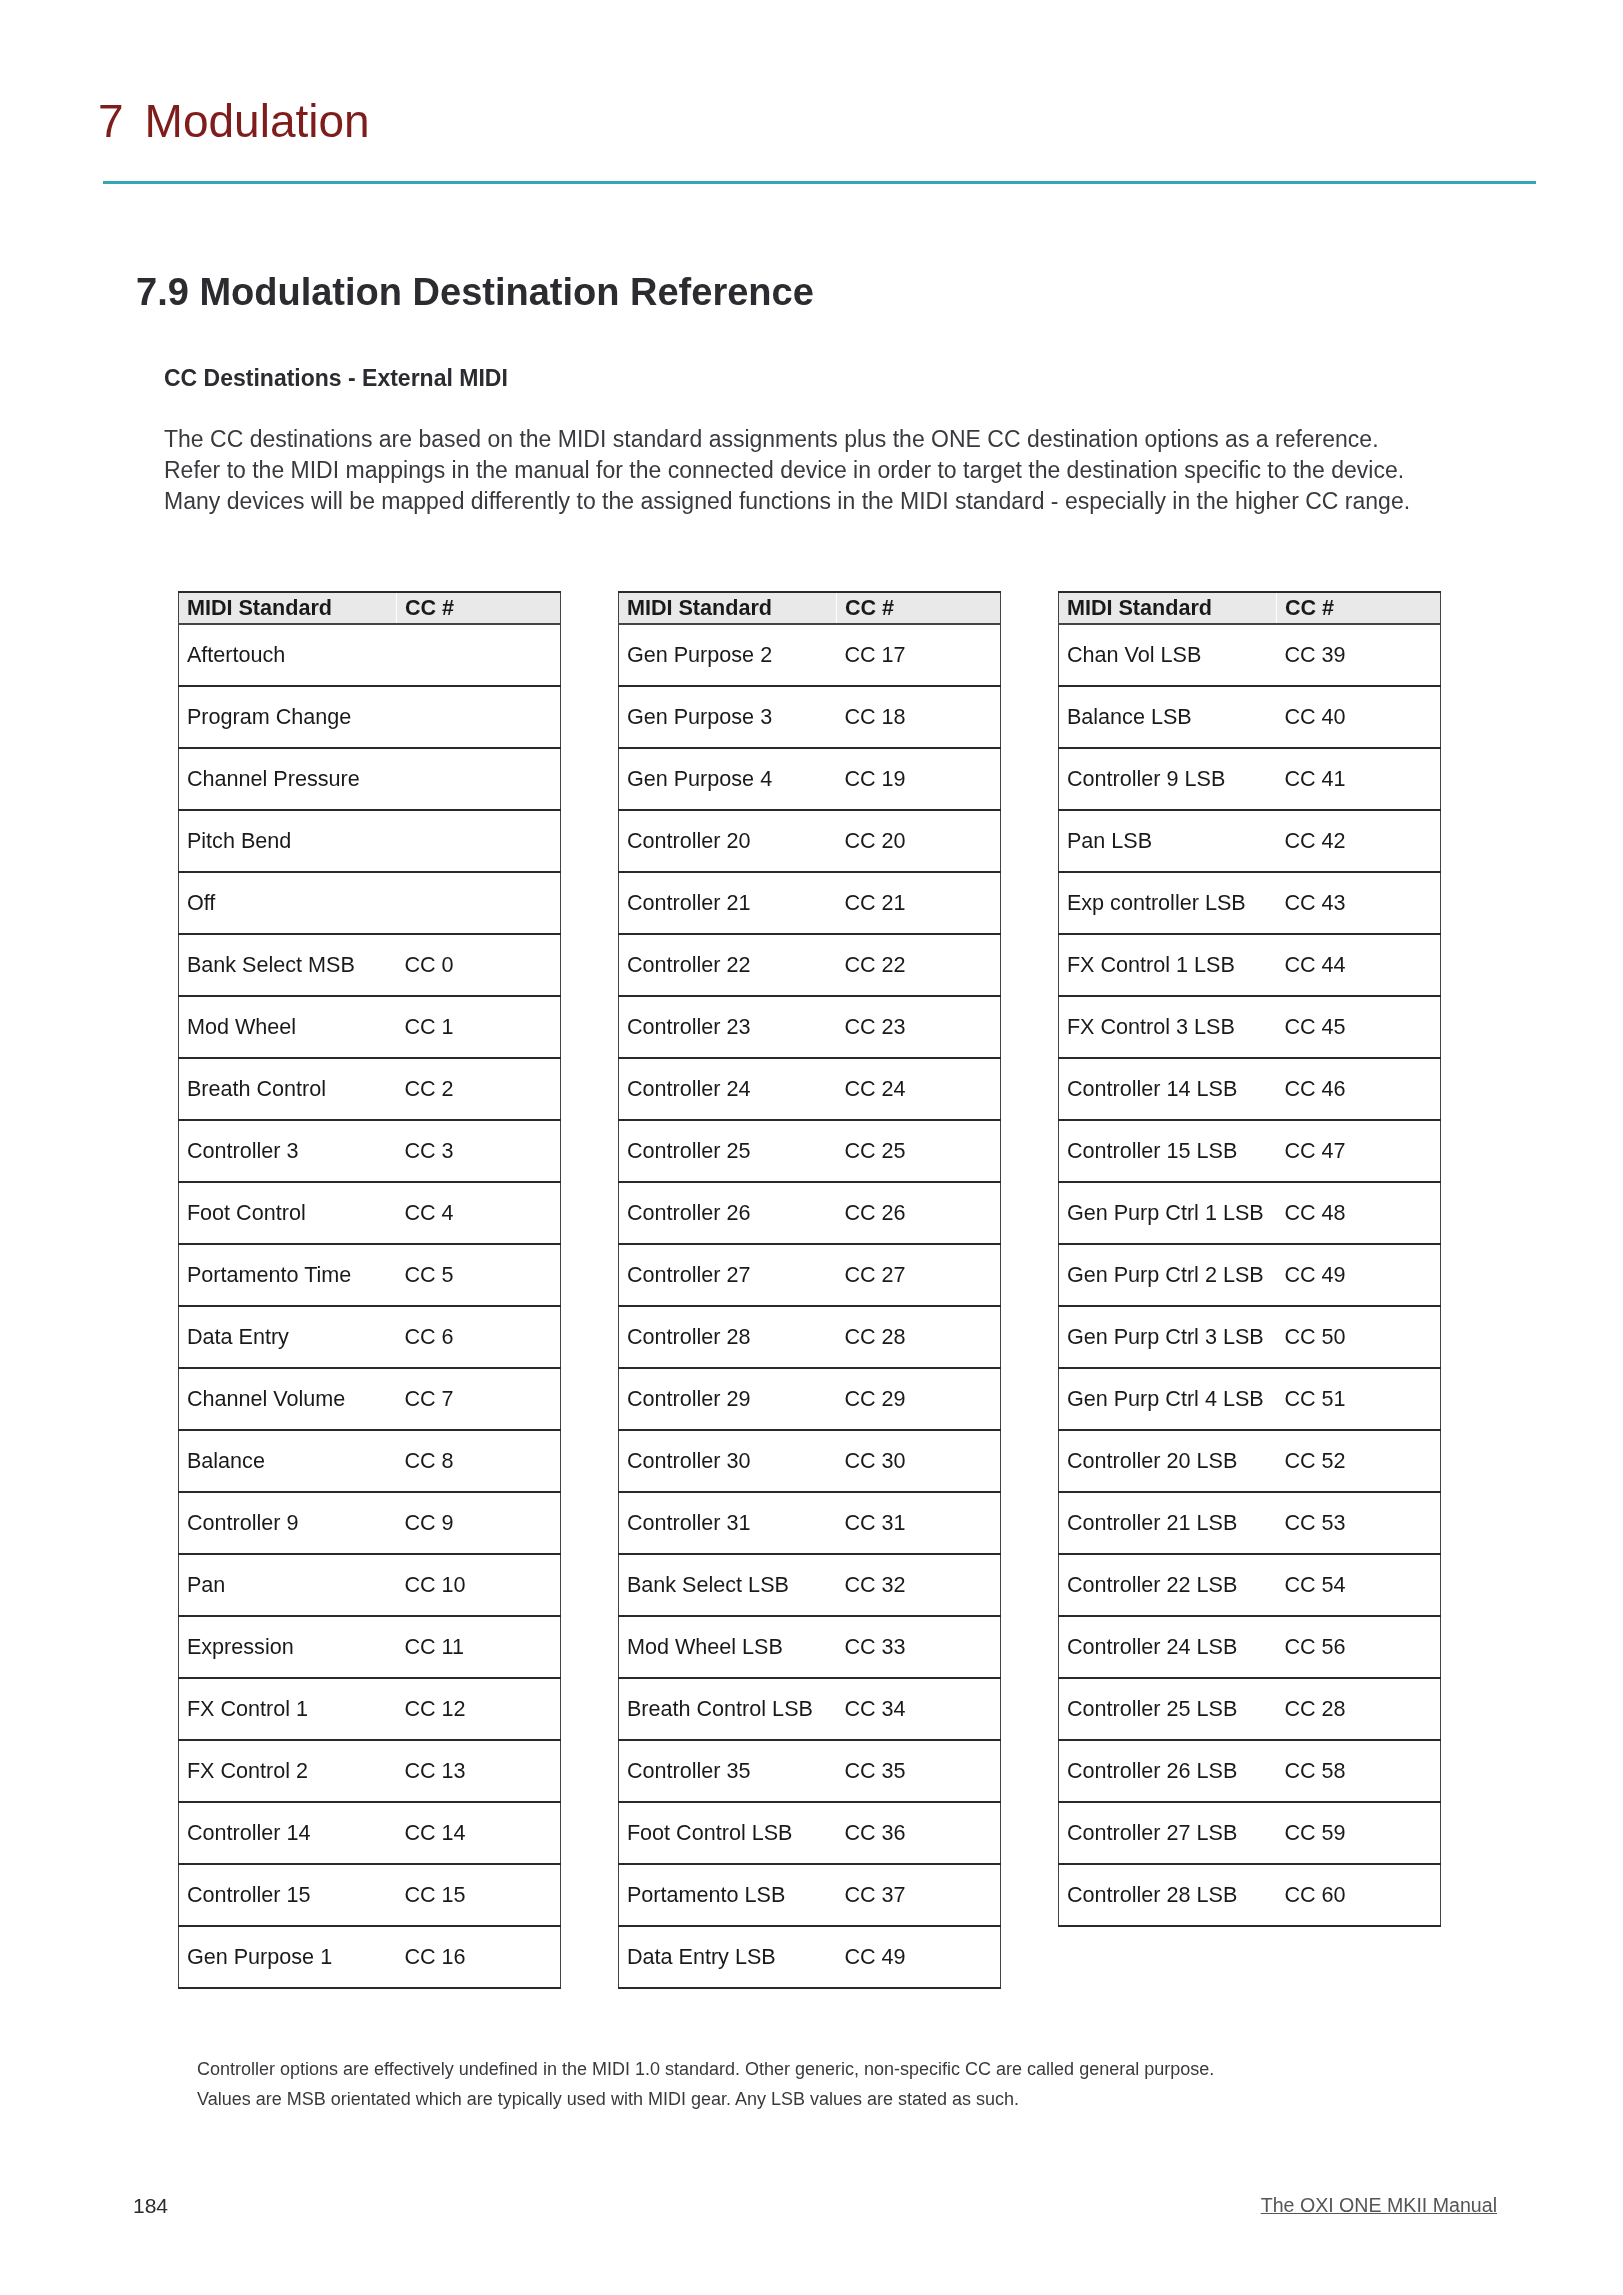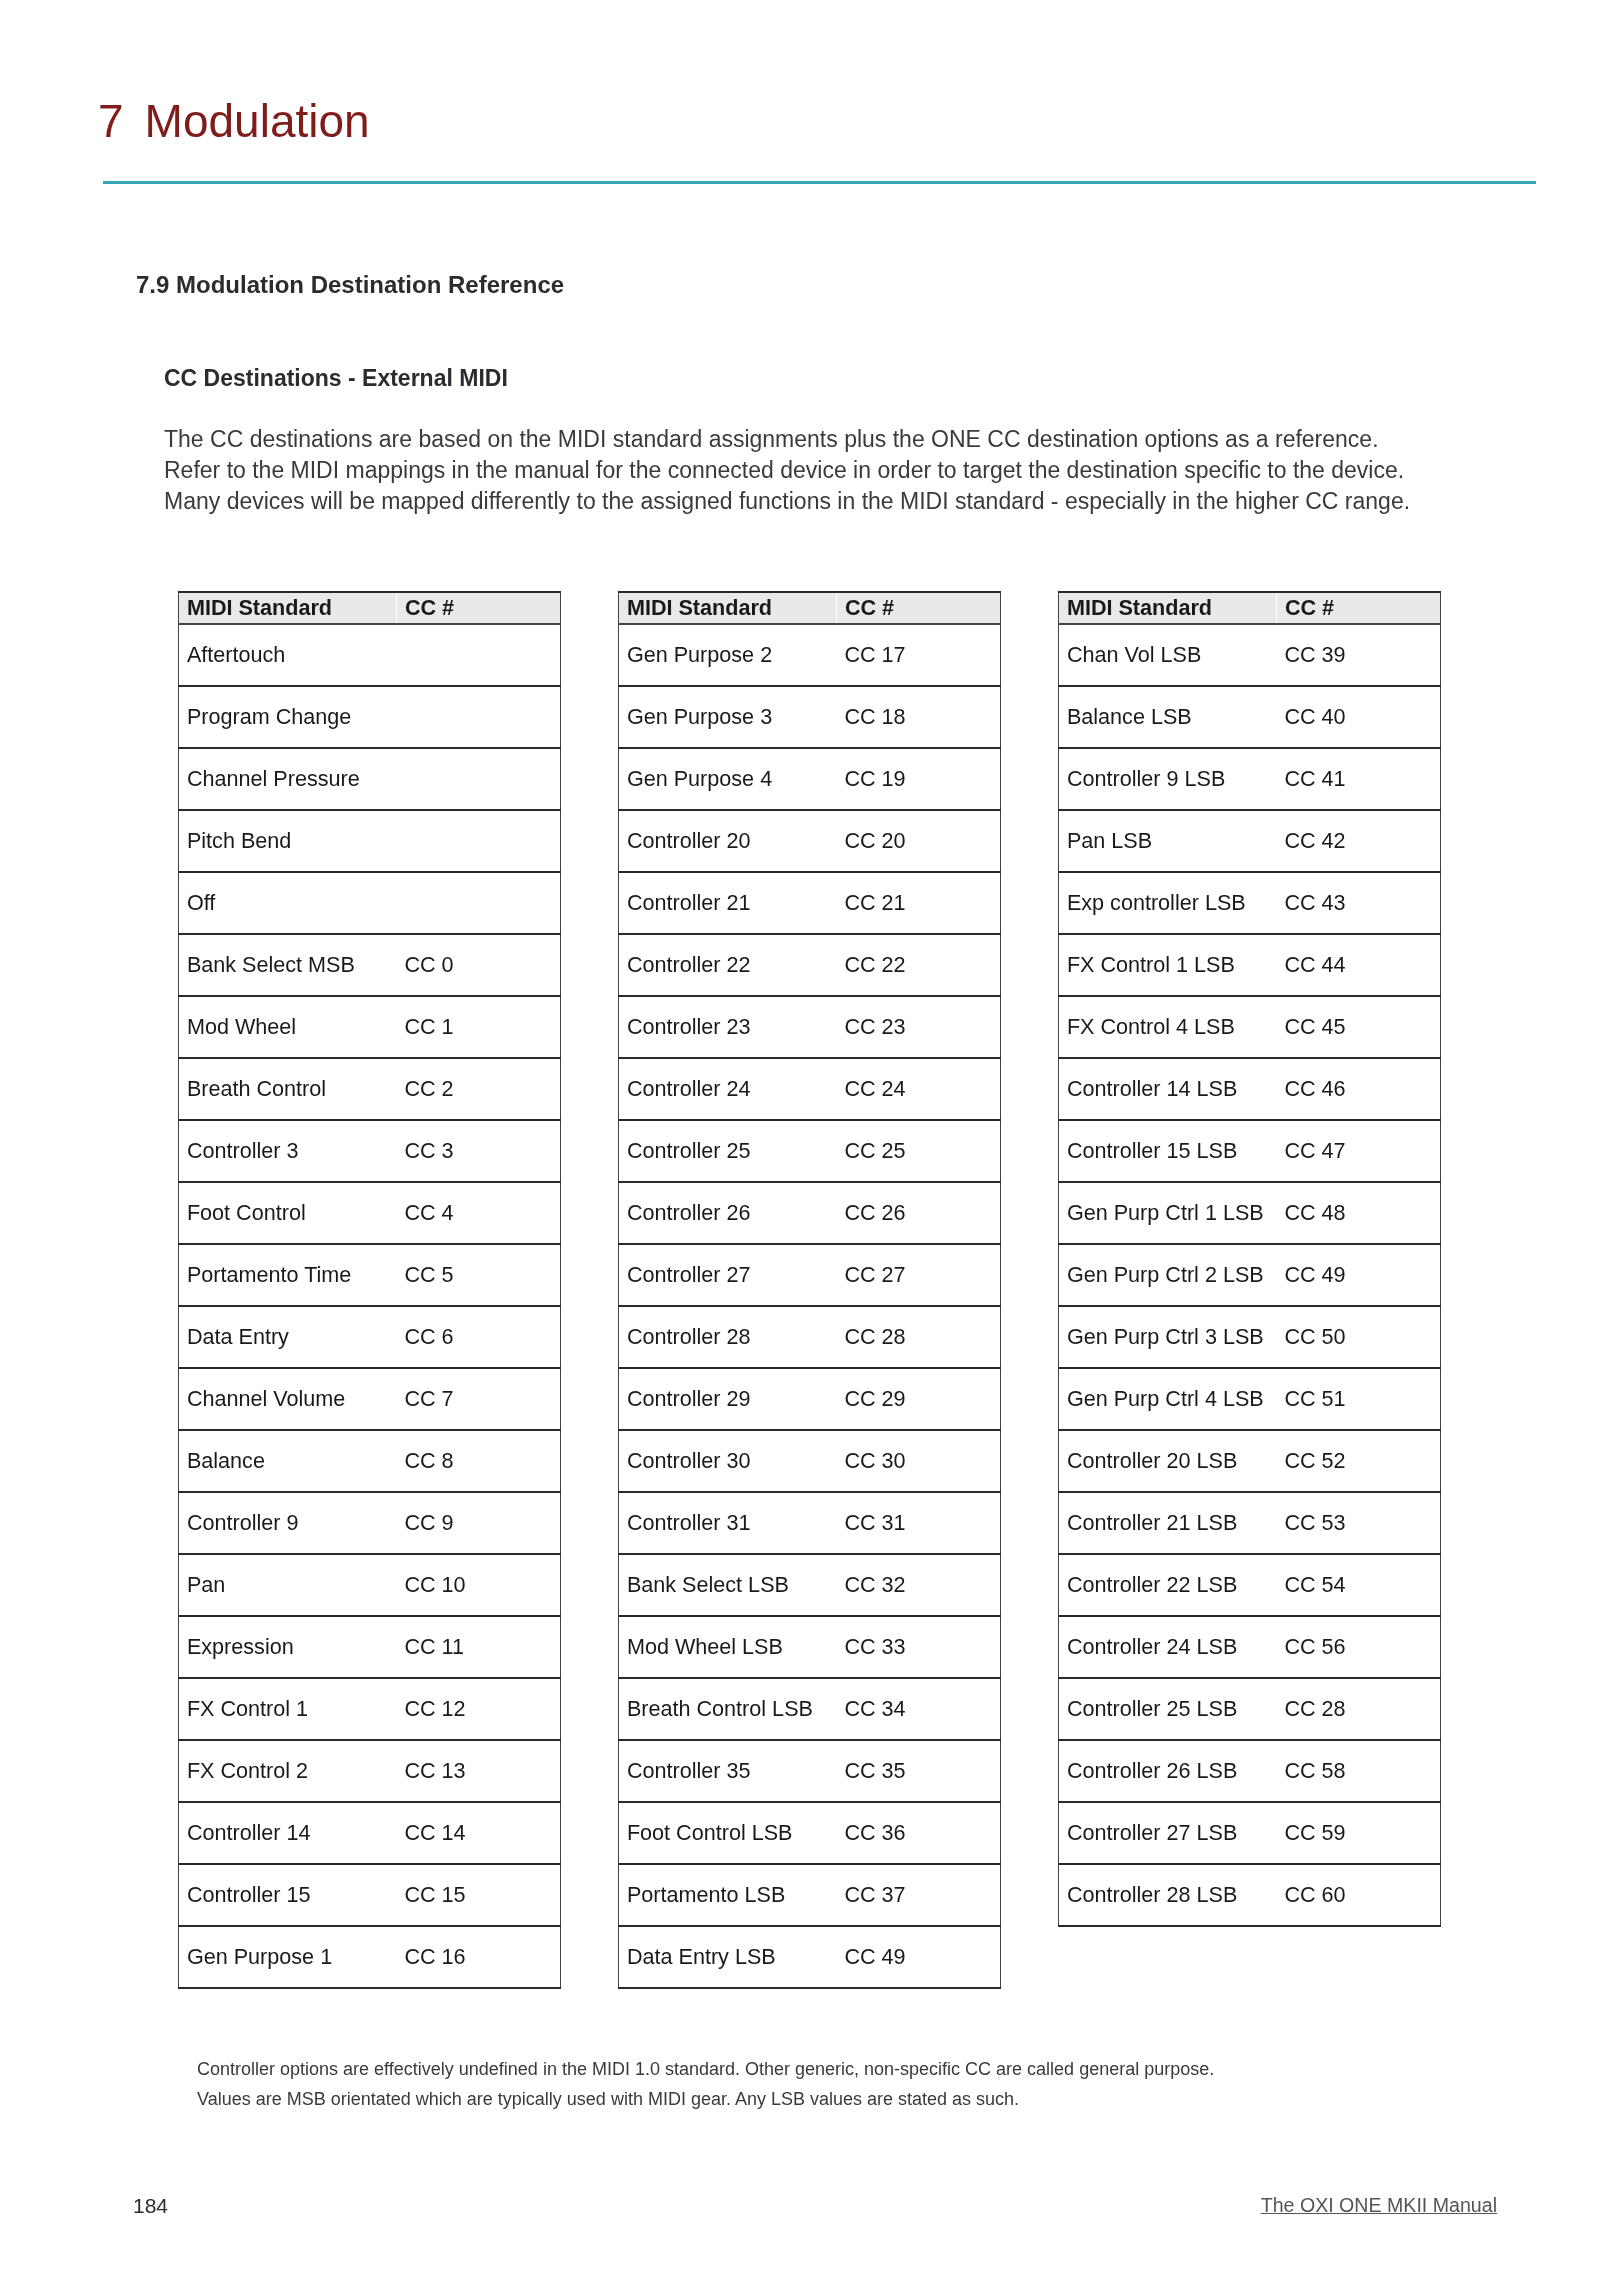--- a/index.html
+++ b/index.html
@@ -2,21 +2,21 @@
 <html style="font-size:10.5px"><head>
   <meta charset="utf-8">
   <style>
     html, body { margin: 0; padding: 0; background: #ffffff; }
     body { width: 1623px; height: 2295px; position: relative; overflow: hidden;
            font-family: "Liberation Sans", sans-serif; color: #2b2b2f; }
     .chapter { position: absolute; left: 98px; top: 98px; color: #7f1d1d;
                font-size: 46px; line-height: 1; white-space: nowrap; }
     .chapter .num { display: inline-block; margin-right: 21px; }
     .chapter-rule { position: absolute; left: 103px; top: 181px; width: 1433px; height: 2.6px; background: #35a5b8; }
-    .section-title { position: absolute; left: 136px; top: 271px; font-size: 24px; font-weight: bold; color: #2b2b30; white-space: nowrap; }
+    .section-title { position: absolute; left: 136px; top: 271px; font-size: 38px; font-weight: bold; color: #2b2b30; white-space: nowrap; }
     .sub-title { position: absolute; left: 164px; top: 365px; font-size: 23px; font-weight: bold; color: #2b2b30; white-space: nowrap; }
     .intro { position: absolute; left: 164px; top: 424px; font-size: 23px; line-height: 31px; color: #3a3a3e; white-space: nowrap; }
     .intro div { margin: 0; }
     table.cc { position: absolute; top: 591px; width: 382px; border-collapse: collapse;
                font-size: 21.6px; color: #1a1a1a; table-layout: fixed; }
     table.cc th, table.cc td { text-align: left; padding: 0 0 0 7.9px; }
     table.cc col.c1 { width: 218px; }
     table.cc col.c2 { width: 164px; }
     table.cc thead tr { background: #e9e9e9; height: 32px; }
     table.cc thead th { font-weight: bold; border-top: 2px solid #2a2a2a; border-bottom: 2px solid #444; }
@@ -286,21 +286,21 @@
       </tr>
       <tr>
         <td class="n">Exp controller LSB</td>
         <td class="v">CC 43</td>
       </tr>
       <tr>
         <td class="n">FX Control 1 LSB</td>
         <td class="v">CC 44</td>
       </tr>
       <tr>
-        <td class="n">FX Control 4 LSB</td>
+        <td class="n">FX Control 3 LSB</td>
         <td class="v">CC 45</td>
       </tr>
       <tr>
         <td class="n">Controller 14 LSB</td>
         <td class="v">CC 46</td>
       </tr>
       <tr>
         <td class="n">Controller 15 LSB</td>
         <td class="v">CC 47</td>
       </tr>

